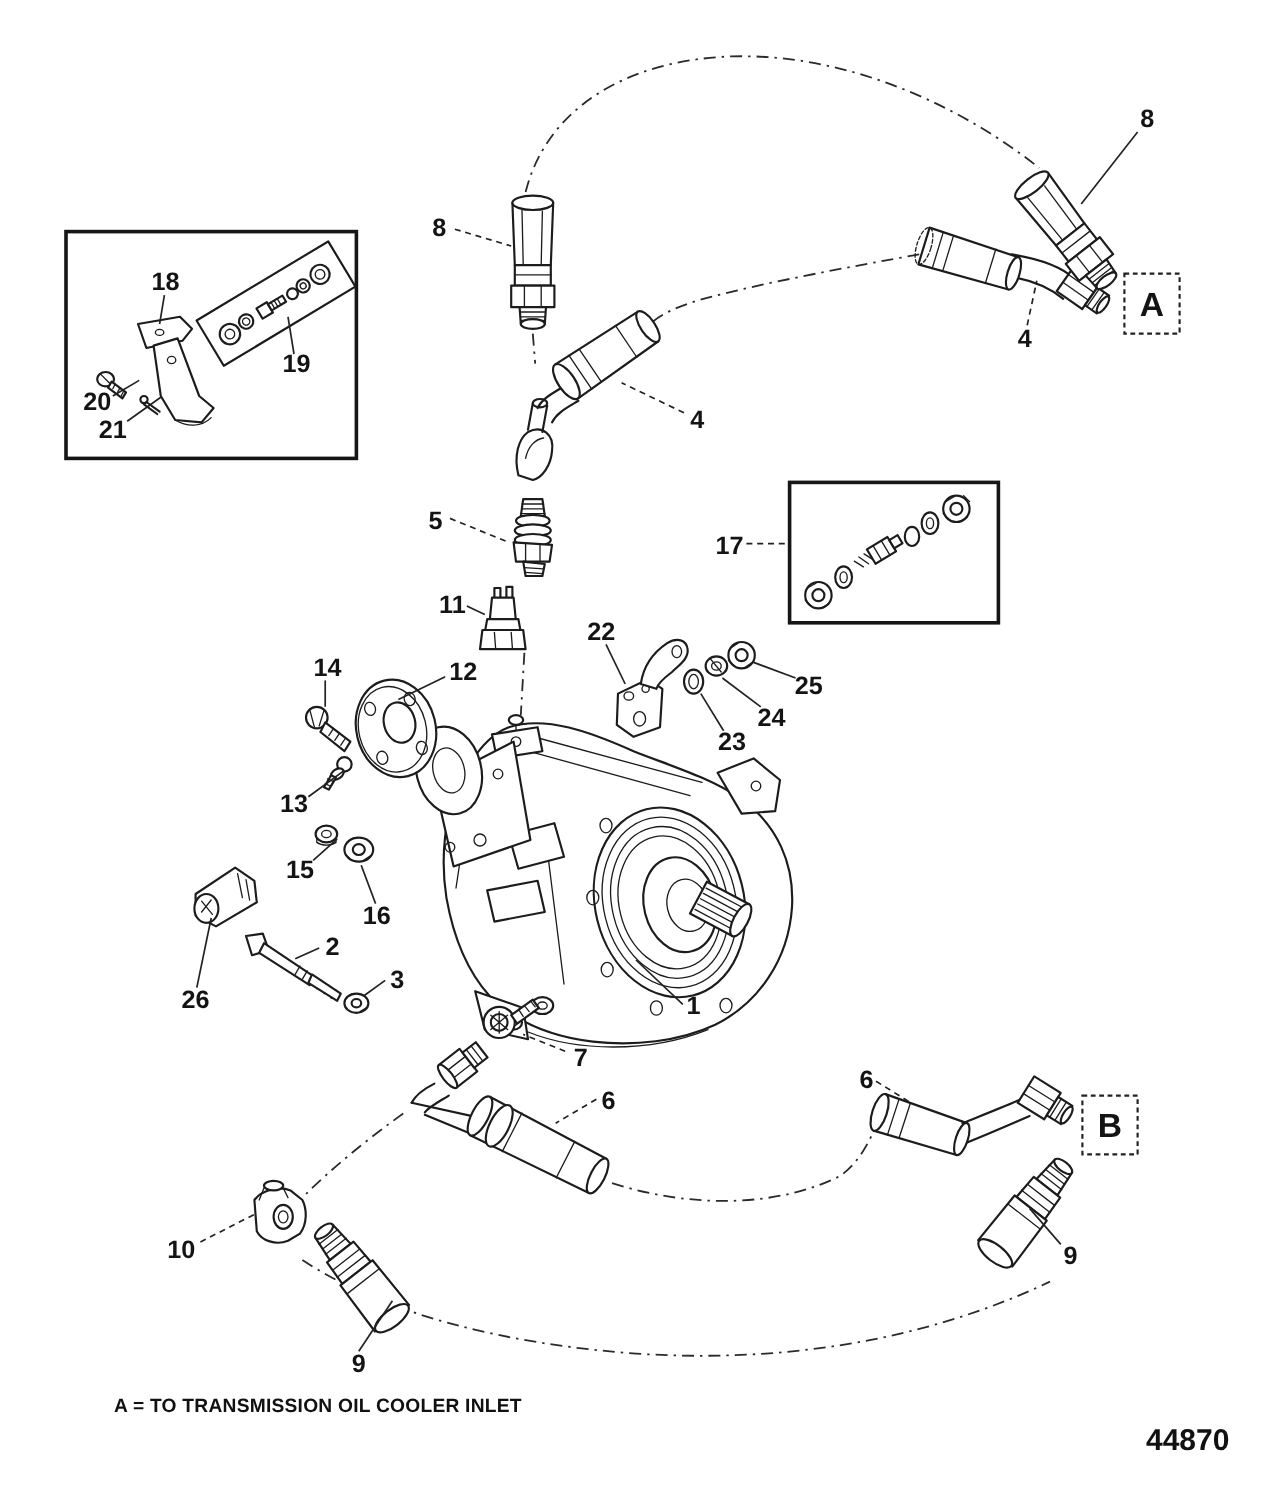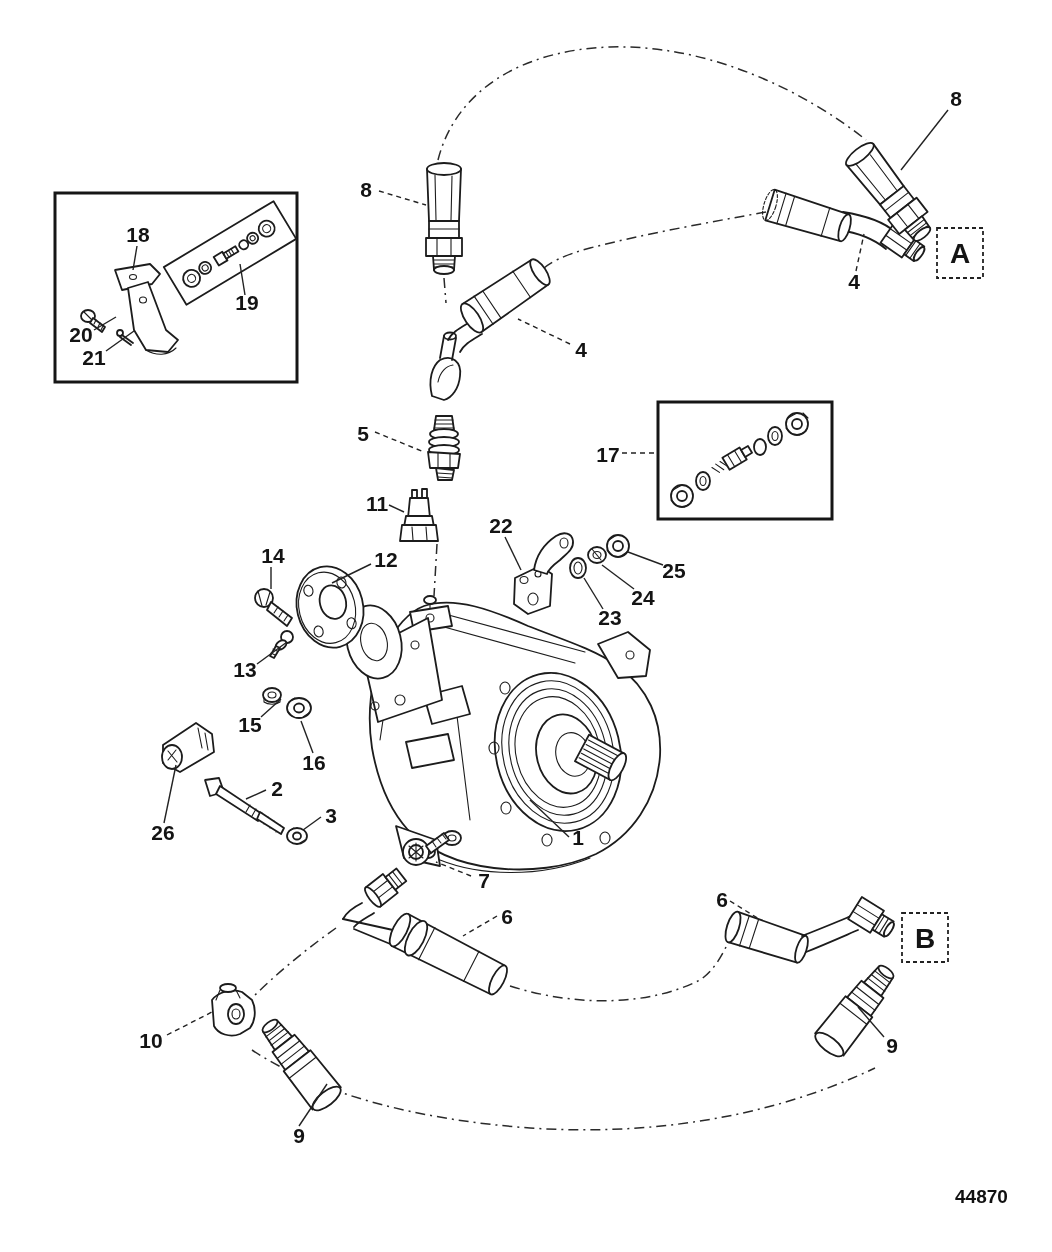--- a/index.html
+++ b/index.html
@@ -10,21 +10,21 @@
   .fw{fill:#ffffff;stroke:#1c1c1c;stroke-width:1.8;stroke-linejoin:round;}
   .thin{fill:none;stroke:#1c1c1c;stroke-width:1.1;stroke-linecap:round;}
   .hose{fill:none;stroke:#2a2a2a;stroke-width:1.5;stroke-dasharray:10 5 2 5;}
   .boxsolid{fill:none;stroke:#161616;stroke-width:3;}
   .callout-text{font-weight:700;font-size:21px;fill:#141414;}
   .marker-text{font-weight:700;font-size:28px;fill:#141414;}
   .leader{stroke:#222;stroke-width:1.4;fill:none;}
   .leader.dashed{stroke-dasharray:5 4;}
   .marker-rect{fill:none;stroke:#222;stroke-width:1.8;stroke-dasharray:4 3;}
   .legend-line{position:absolute;left:95px;font-weight:700;font-size:16px;letter-spacing:.2px;white-space:nowrap;}
-  .drawing-number{position:absolute;left:955px;top:1186px;font-weight:700;font-size:19px;}
+  .drawing-number{position:absolute;left:955px;top:1186px;font-weight:700;font-size:25px;}
 </style>
 </head>
 <body>
 
 <div class="page">
 <svg width="1052" height="1252" viewBox="0 0 1052 1252">
 
   <defs>
 
     <g id="fit8G">
@@ -423,14 +423,15 @@
         <text x="674" y="578" text-anchor="middle" class="callout-text">25</text>
         <line x1="164" y1="823" x2="176" y2="765" class="leader"></line>
         <text x="163" y="840" text-anchor="middle" class="callout-text">26</text>
         <rect x="937" y="228" width="46" height="50" class="marker-rect"></rect>
         <text x="960" y="263" text-anchor="middle" class="marker-text">A</text>
         <rect x="902" y="913" width="46" height="49" class="marker-rect"></rect>
         <text x="925" y="947.5" text-anchor="middle" class="marker-text">B</text>
       </g>
 </svg>
 
+  <div class="legend-line" style="top:1164px">A = TO TRANSMISSION OIL COOLER INLET</div>
   <div class="drawing-number">44870</div>
 </div>
 
 </body></html>

